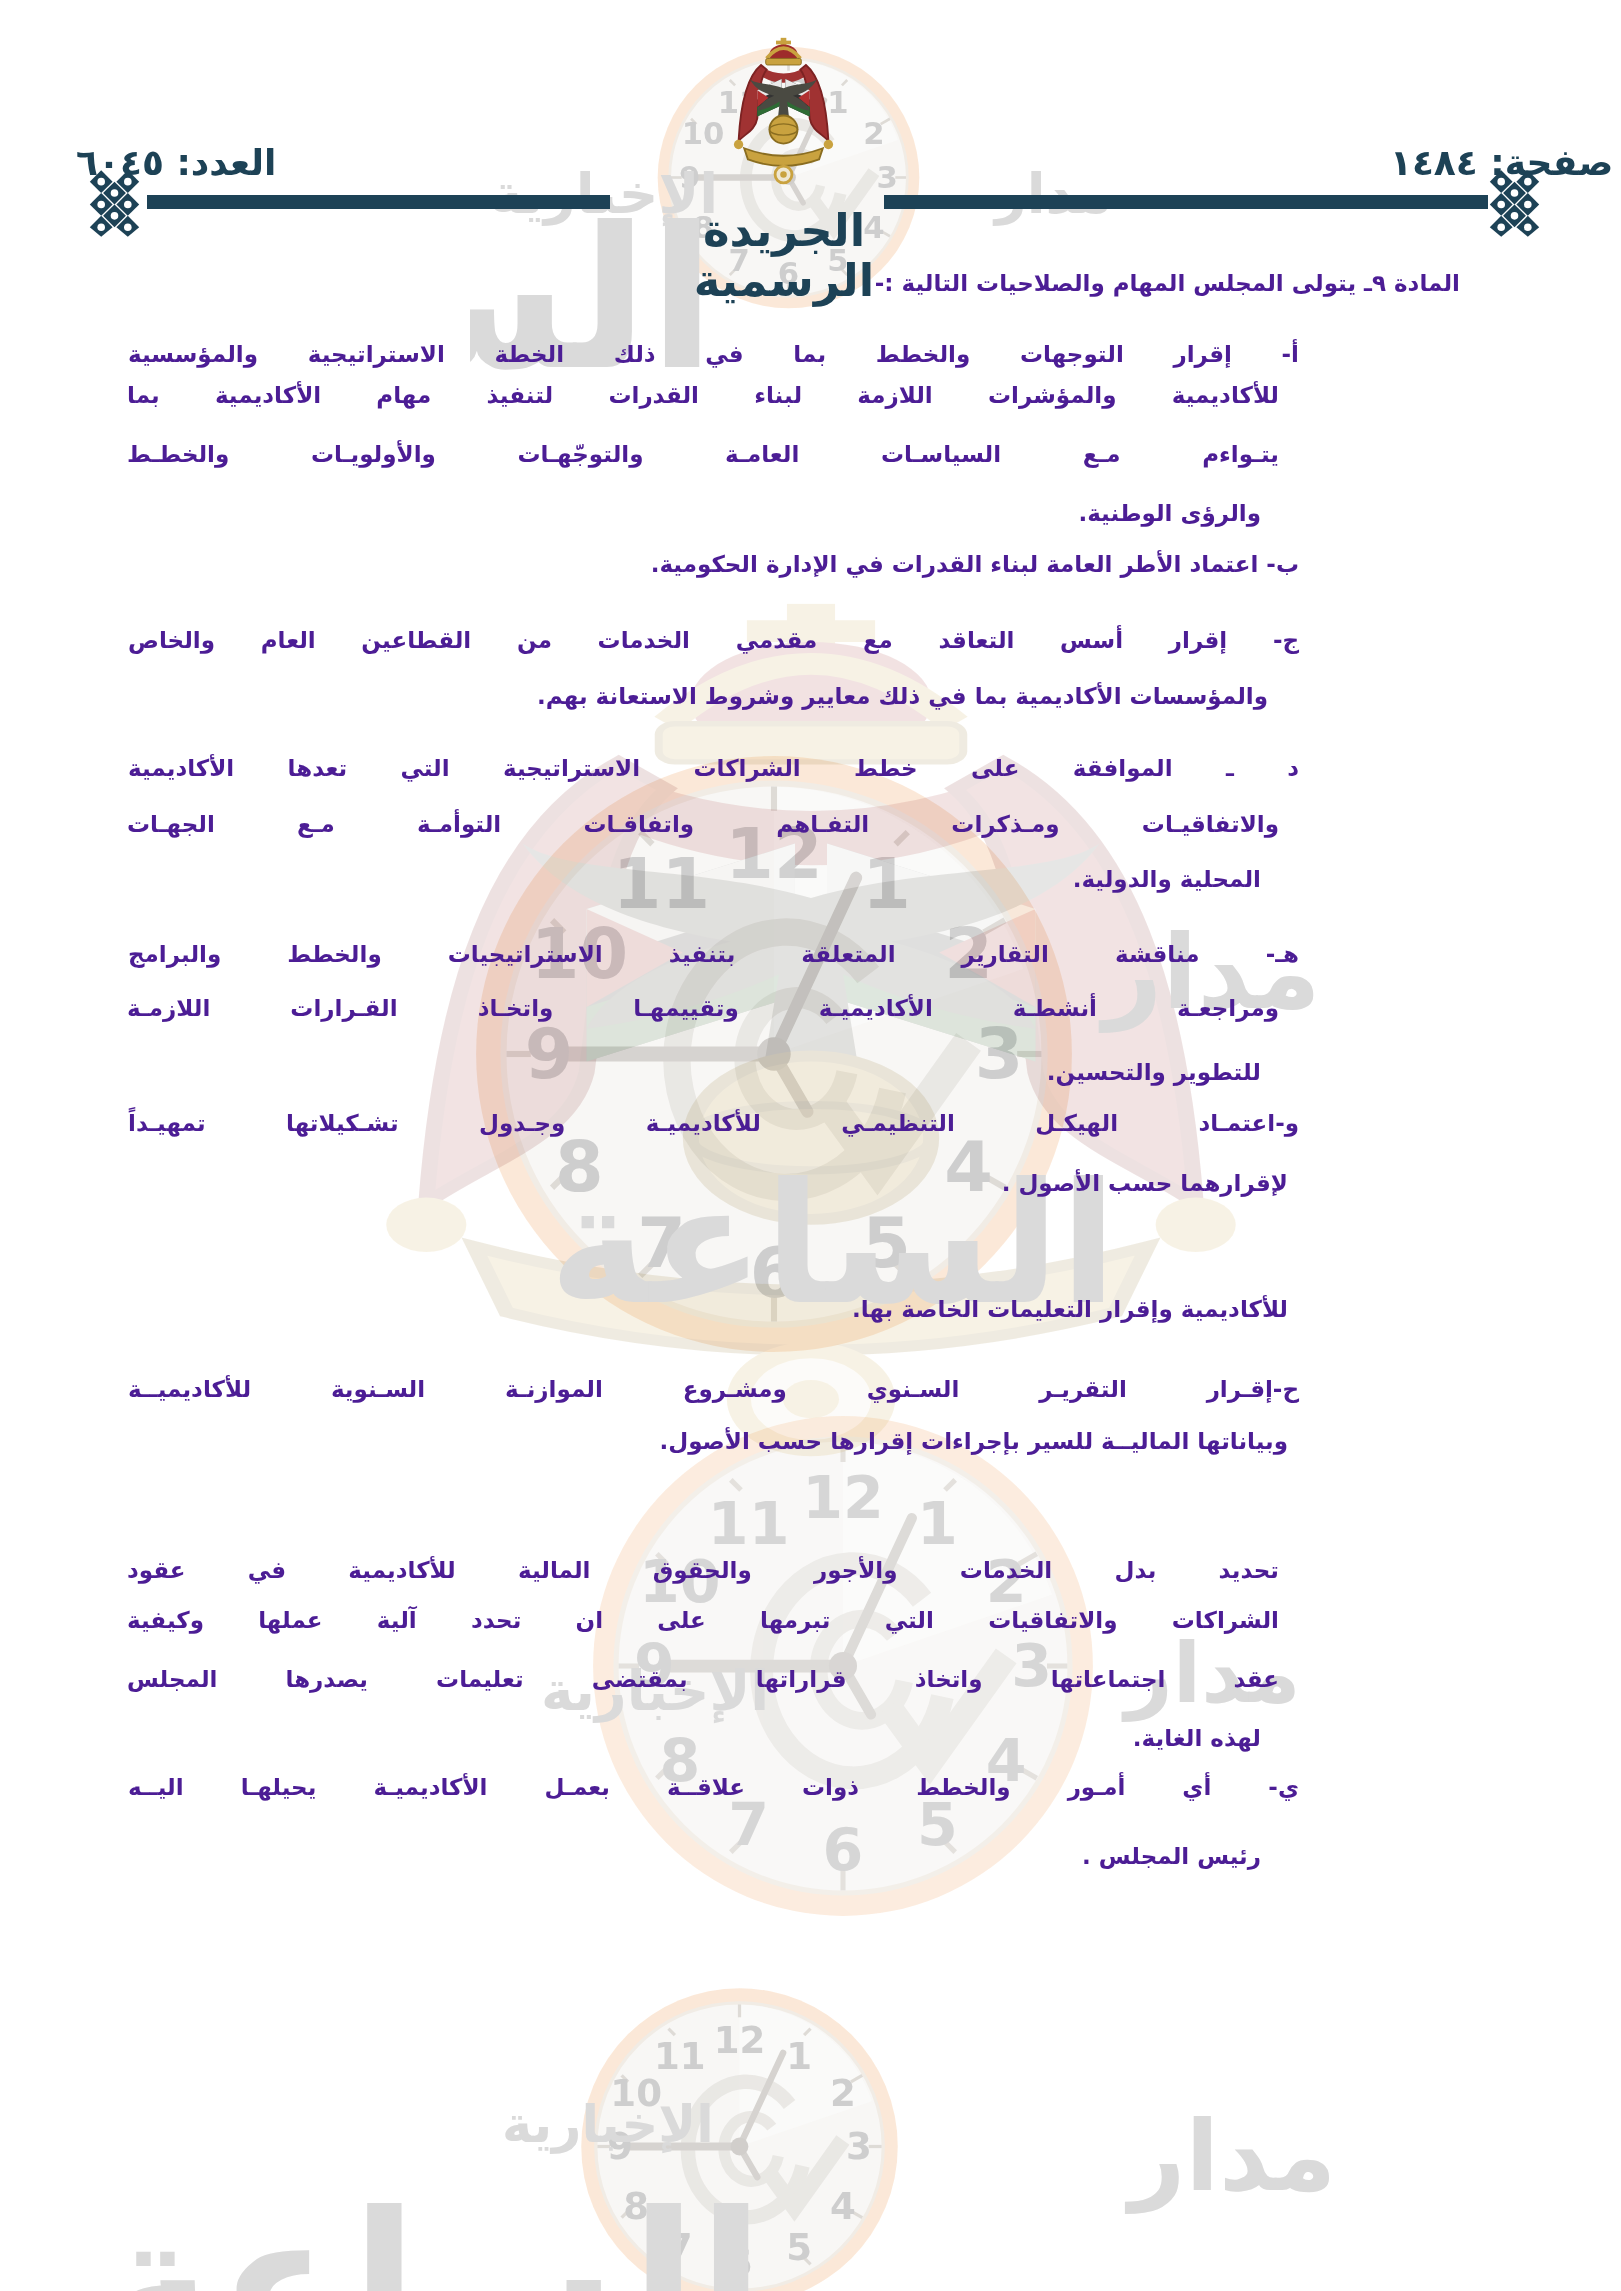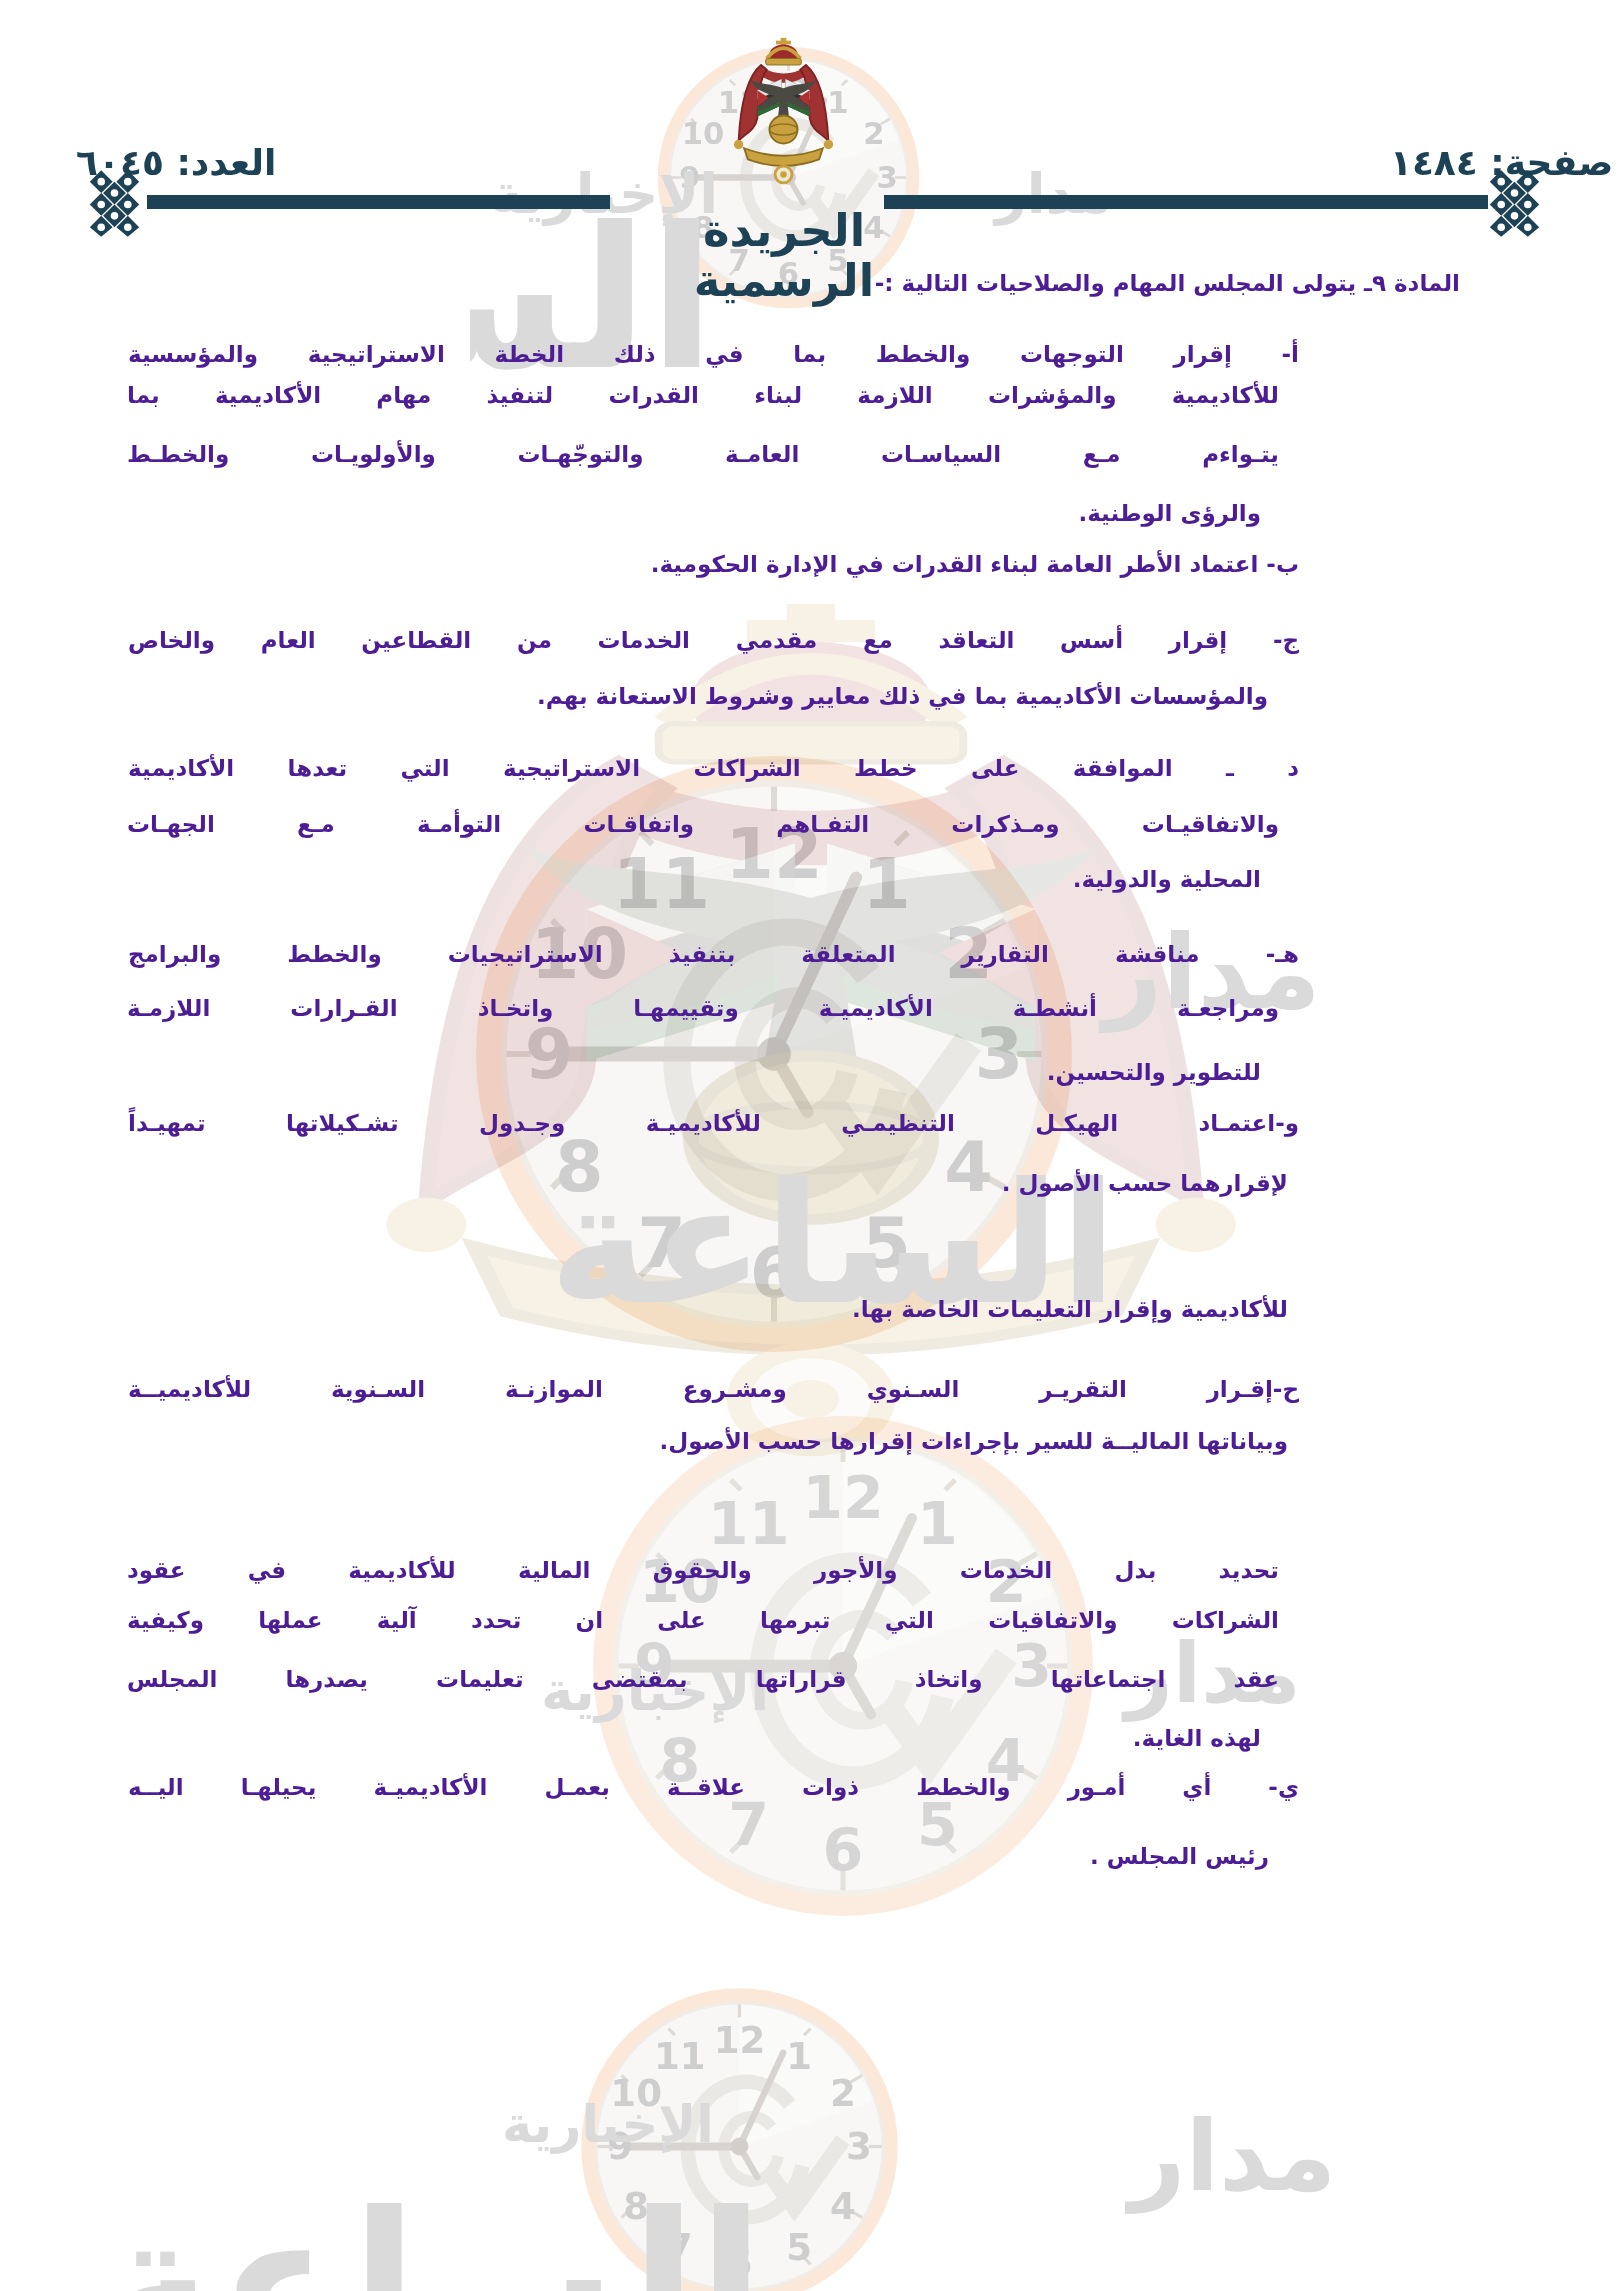--- a/index.html
+++ b/index.html
@@ -214,16 +214,16 @@
   <div class="line just" style="top:1109px;right:322px;width:1171px">و-اعتمـاد الهيكـل التنظيمـي للأكاديميـة وجـدول تشـكيلاتها تمهيـداً</div>
   <div class="line" style="top:1169px;right:333px">لإقرارهما حسب الأصول .</div>
   <div class="line" style="top:1295px;right:333px">للأكاديمية وإقرار التعليمات الخاصة بها.</div>
   <div class="line just" style="top:1375px;right:322px;width:1171px">ح-إقـرار التقريـر السـنوي ومشـروع الموازنـة السـنوية للأكاديميــة</div>
   <div class="line" style="top:1427px;right:333px">وبياناتها الماليــة للسير بإجراءات إقرارها حسب الأصول.</div>
   <div class="line just" style="top:1556px;right:342px;width:1152px">تحديد بدل الخدمات والأجور والحقوق المالية للأكاديمية في عقود</div>
   <div class="line just" style="top:1606px;right:342px;width:1152px">الشراكات والاتفاقيات التي تبرمها على ان تحدد آلية عملها وكيفية</div>
   <div class="line just" style="top:1665px;right:342px;width:1152px">عقد اجتماعاتها واتخاذ قراراتها بمقتضى تعليمات يصدرها المجلس</div>
   <div class="line" style="top:1724px;right:360px">لهذه الغاية.</div>
   <div class="line just" style="top:1773px;right:322px;width:1171px">ي- أي أمـور والخطط ذوات علاقــة بعمـل الأكاديميـة يحيلهـا اليــه</div>
-  <div class="line" style="top:1842px;right:352px">رئيس المجلس .</div>
+  <div class="line" style="top:1842px;right:360px">رئيس المجلس .</div>
 
 </div>
 
 
 </body></html>

